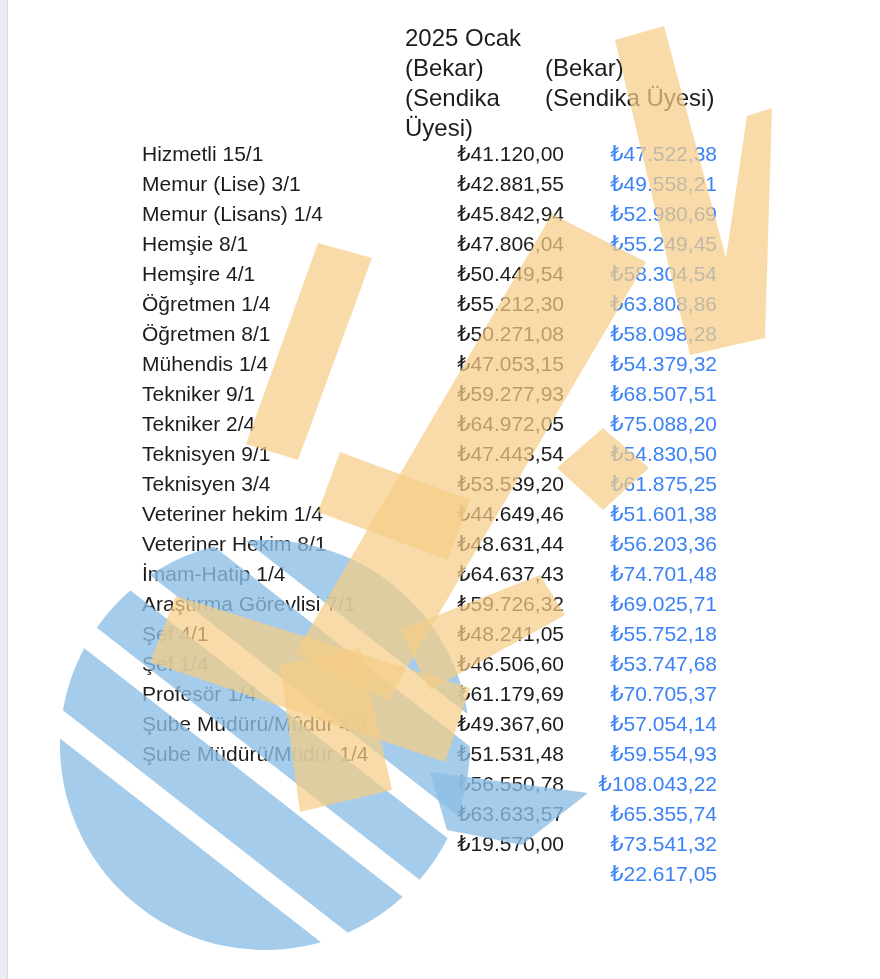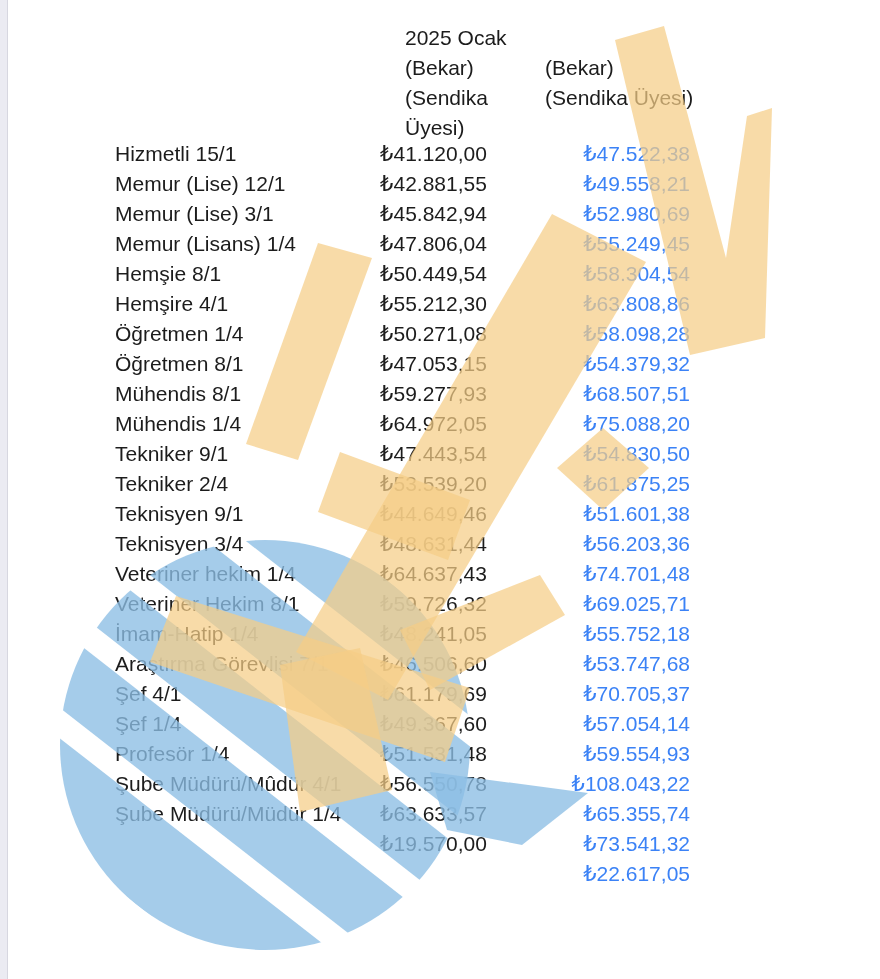--- a/index.html
+++ b/index.html
@@ -11,31 +11,31 @@
   }
   .page{
     position:relative;width:880px;height:979px;background:#ffffff;overflow:hidden;
   }
   .edge-strip{
     position:absolute;left:0;top:0;width:7px;height:979px;
     background:#ebebf2;border-right:1px solid #d7d7e0;
   }
   .hdr{
     position:absolute;
-    font-size:21px;line-height:30px;color:#1c1c1c;white-space:nowrap;
+    font-size:24px;line-height:30px;color:#1c1c1c;white-space:nowrap;
   }
   .hdr-jan{left:405px;top:23px;}
   .hdr-jul{left:545px;top:53px;}
   .rows{
     position:absolute;top:139px;
-    font-size:21px;line-height:30px;color:#1c1c1c;white-space:nowrap;
+    font-size:21px;line-height:30px;color:#1c1c1c;white-space:nowrap;margin-left:27px;
   }
   .rows>div{height:30px;}
   .labels{left:115px;width:300px;text-align:left;}
-  .col-jan{left:330px;width:207px;text-align:center;}
+  .col-jan{left:330px;width:207px;text-align:right;}
   .col-jul{left:455px;width:235px;text-align:right;}
   .watermark{
     position:absolute;left:0;top:0;width:880px;height:979px;
     pointer-events:none;
   }
 </style>
 </head>
 <body>
 
 <div class="page" style="background: rgb(255, 255, 255);">
@@ -48,28 +48,26 @@
       <div>(Sendika</div>
       <div>Üyesi)</div>
     </div>
   <div class="hdr hdr-jul" id="hdr-jul" style="color: rgb(28, 28, 28);">
       <div>(Bekar)</div>
       <div>(Sendika Üyesi)</div>
     </div>
 
   <div class="rows labels" id="col-labels" style="color: rgb(28, 28, 28);">
       <div>Hizmetli 15/1</div>
-      <div>Memur (Lise) 12/1</div>
       <div>Memur (Lise) 3/1</div>
       <div>Memur (Lisans) 1/4</div>
       <div>Hemşie 8/1</div>
       <div>Hemşire 4/1</div>
       <div>Öğretmen 1/4</div>
       <div>Öğretmen 8/1</div>
-      <div>Mühendis 8/1</div>
       <div>Mühendis 1/4</div>
       <div>Tekniker 9/1</div>
       <div>Tekniker 2/4</div>
       <div>Teknisyen 9/1</div>
       <div>Teknisyen 3/4</div>
       <div>Veteriner hekim 1/4</div>
       <div>Veteriner Hekim 8/1</div>
       <div>İmam-Hatip 1/4</div>
       <div>Araştırma Görevlisi 7/1</div>
       <div>Şef 4/1</div>

